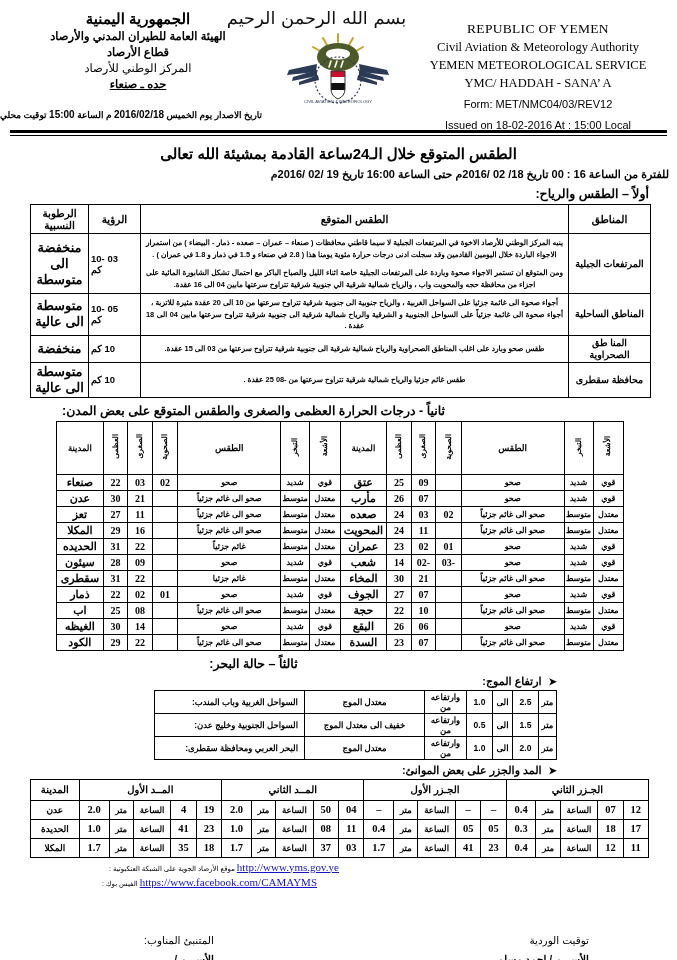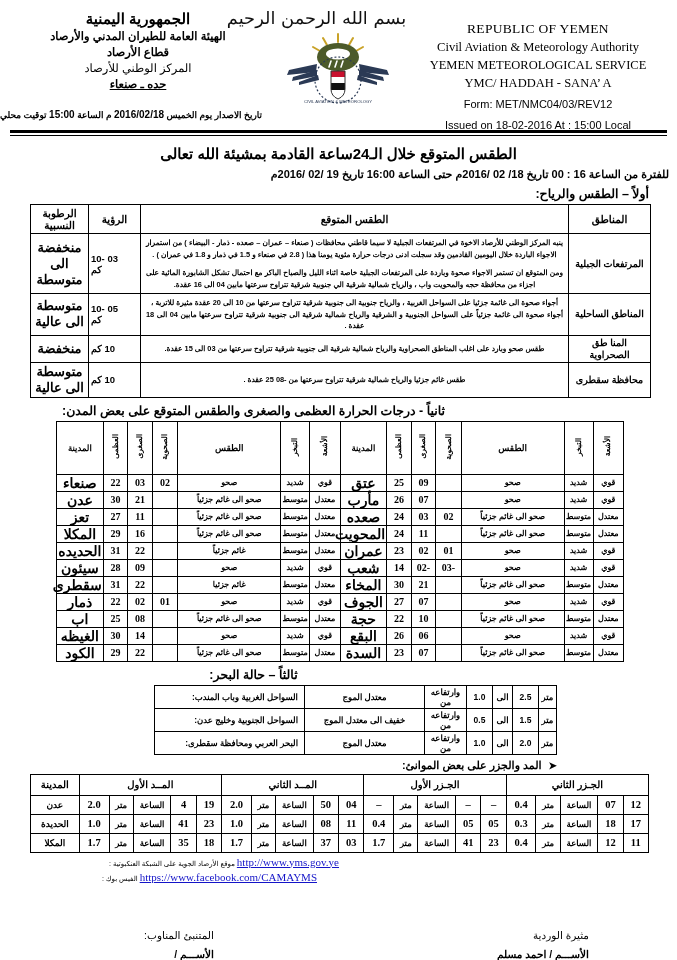--- a/index.html
+++ b/index.html
@@ -225,21 +225,21 @@
     line-height: 10px;
   }
   .t2 th.city-h { font-size: 8.5px; }
   .t2 th.wx-h { font-size: 9px; }
   .t2 td {
     height: 15px;
     text-align: center;
     font-size: 9px;
     padding: 0 1px;
   }
-  .t2 td.city { font-size: 14px; text-align: center; }
+  .t2 td.city { font-size: 11px; text-align: center; }
   .t2 td.wx { font-size: 8px; }
   .t2 td.small { font-size: 8px; }
   .t2 td.num { font-family: "Liberation Serif", serif; font-size: 10px; }
   .col-city  { width: 40px; }
   .col-max   { width: 21px; }
   .col-min   { width: 21px; }
   .col-frost { width: 22px; }
   .col-wx    { width: 88px; }
   .col-rad   { width: 26px; }
   .col-evap  { width: 25px; }
@@ -680,20 +680,24 @@
             <td class="num">22</td>
             <td class="num">29</td>
             <td class="city">الكود</td>
           </tr>
         </tbody>
     </table>
   </div>
 
   <div class="section-head center-ish">ثالثاً – حالة البحر:</div>
 
+  <div class="bullet-line">
+    <span class="arw">➤</span>
+    <span>ارتفاع الموج:</span>
+  </div>
 
   <div class="t3-wrap">
     <table class="t3">
       <colgroup>
         <col class="w-unit">
           <col class="w-val">
           <col class="w-to">
           <col class="w-val">
         <col class="w-lbl">
           <col class="w-state">
@@ -855,19 +859,19 @@
     </div>
   </div>
 
   <div class="signs">
     <div class="sign-block right">
       <div class="sign-title">المتنبئ المناوب:</div>
       <div class="sign-line">الأســـم /</div>
       <div class="sign-line">التوقــيــع /</div>
     </div>
     <div class="sign-block left">
-      <div class="sign-title">مثيرة الوردية</div>
+      <div class="sign-title">توقيت الوردية</div>
       <div class="sign-line">الأســـم / احمد مسلم</div>
       <div class="sign-line">التوقــيــع  /</div>
     </div>
   </div>
 
 </div>
 
 </body></html>

